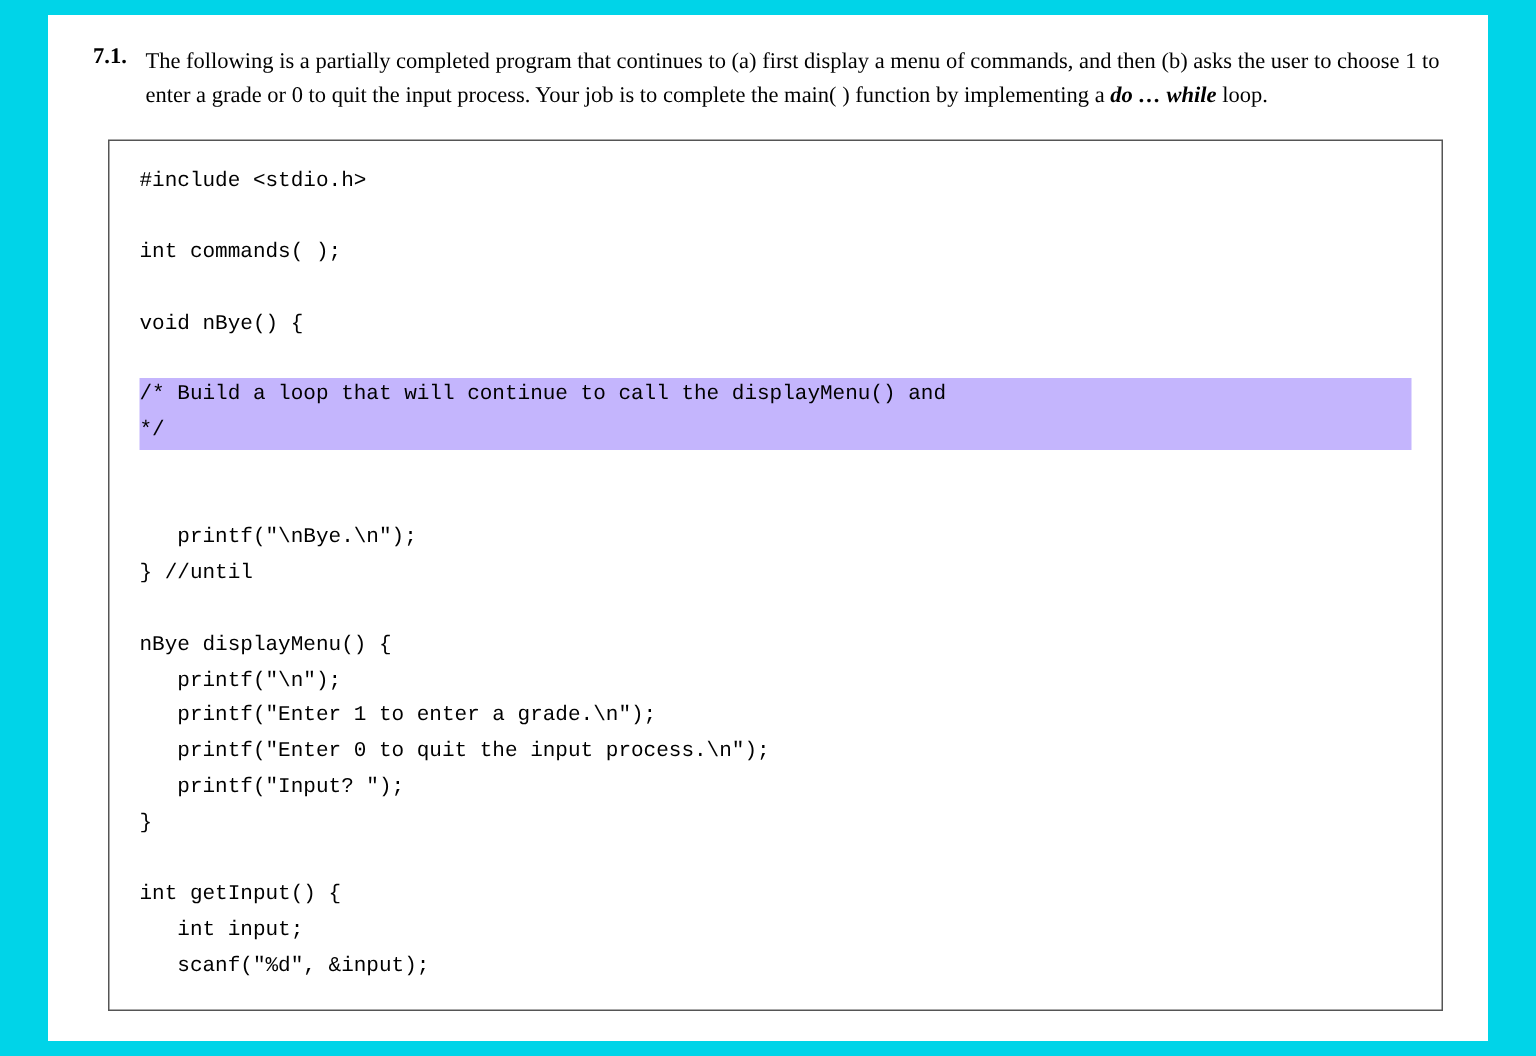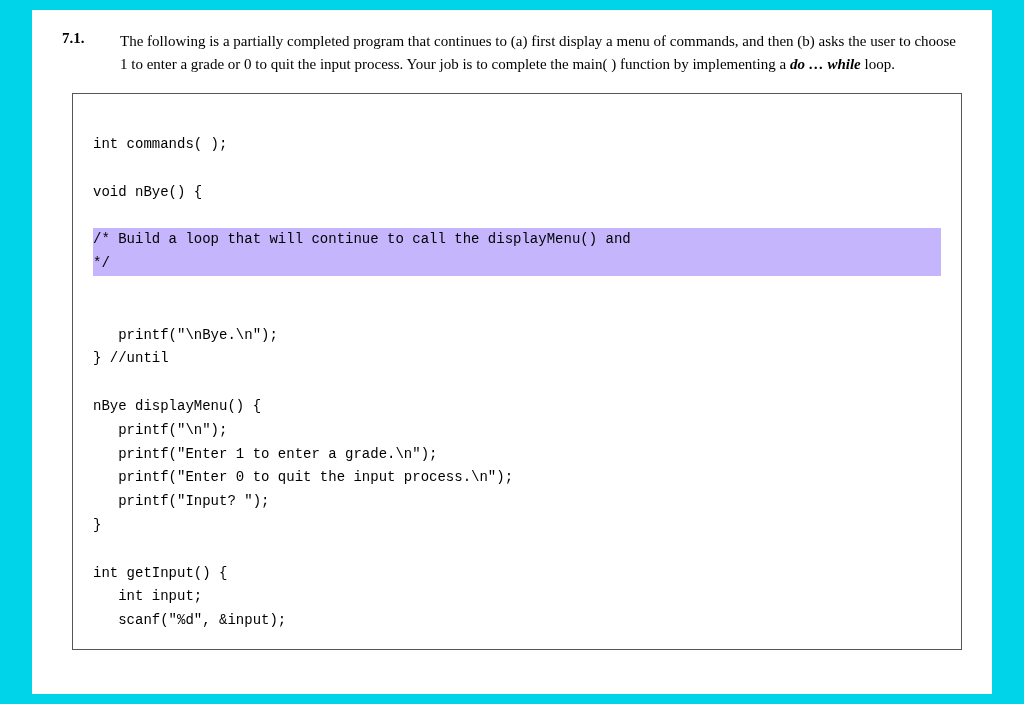--- a/index.html
+++ b/index.html
@@ -24,34 +24,32 @@
       background-color: #ffffff;
       width: 960px;
       min-height: 684px;
       padding: 20px 30px 20px 30px;
     }
 
     .question-header {
       display: flex;
       align-items: flex-start;
       margin-bottom: 16px;
-      gap: 11px;
     }
 
     .question-number {
       font-weight: bold;
       font-size: 15px;
       min-width: 35px;
       flex-shrink: 0;
     }
 
     .question-text {
       font-size: 15px;
       line-height: 1.55;
-      margin-left: 12px;
     }
 
     .bold-italic {
       font-weight: bold;
       font-style: italic;
     }
 
     .code-box {
       border: 1px solid #555;
       padding: 16px 20px;
@@ -81,20 +79,21 @@
 
 <div class="page-container">
   <div class="question-header">
     <span class="question-number">7.1.</span>
     <span class="question-text">
       <span>The following is a partially completed program that continues to (a) first display a menu of commands, and then (b) asks the user to choose 1 to enter a grade or 0 to quit the input process. Your job is to complete the main( ) function by implementing a </span><span class="bold-italic">do … while</span><span> loop.</span>
     </span>
   </div>
 
   <div class="code-box">
+    <span class="code-line">#include &lt;stdio.h&gt;</span>
     <span class="empty-line"></span>
     <span class="code-line">int commands( );</span>
     <span class="empty-line"></span>
     <span class="code-line">void nBye() {</span>
     <span class="empty-line"></span>
     <span class="code-line highlight-yellow">/* Build a loop that will continue to call the displayMenu() and</span>
     <span class="code-line highlight-yellow">*/</span>
     <span class="empty-line"></span>
     <span class="empty-line"></span>
     <span class="code-line">   printf("\nBye.\n");</span>

